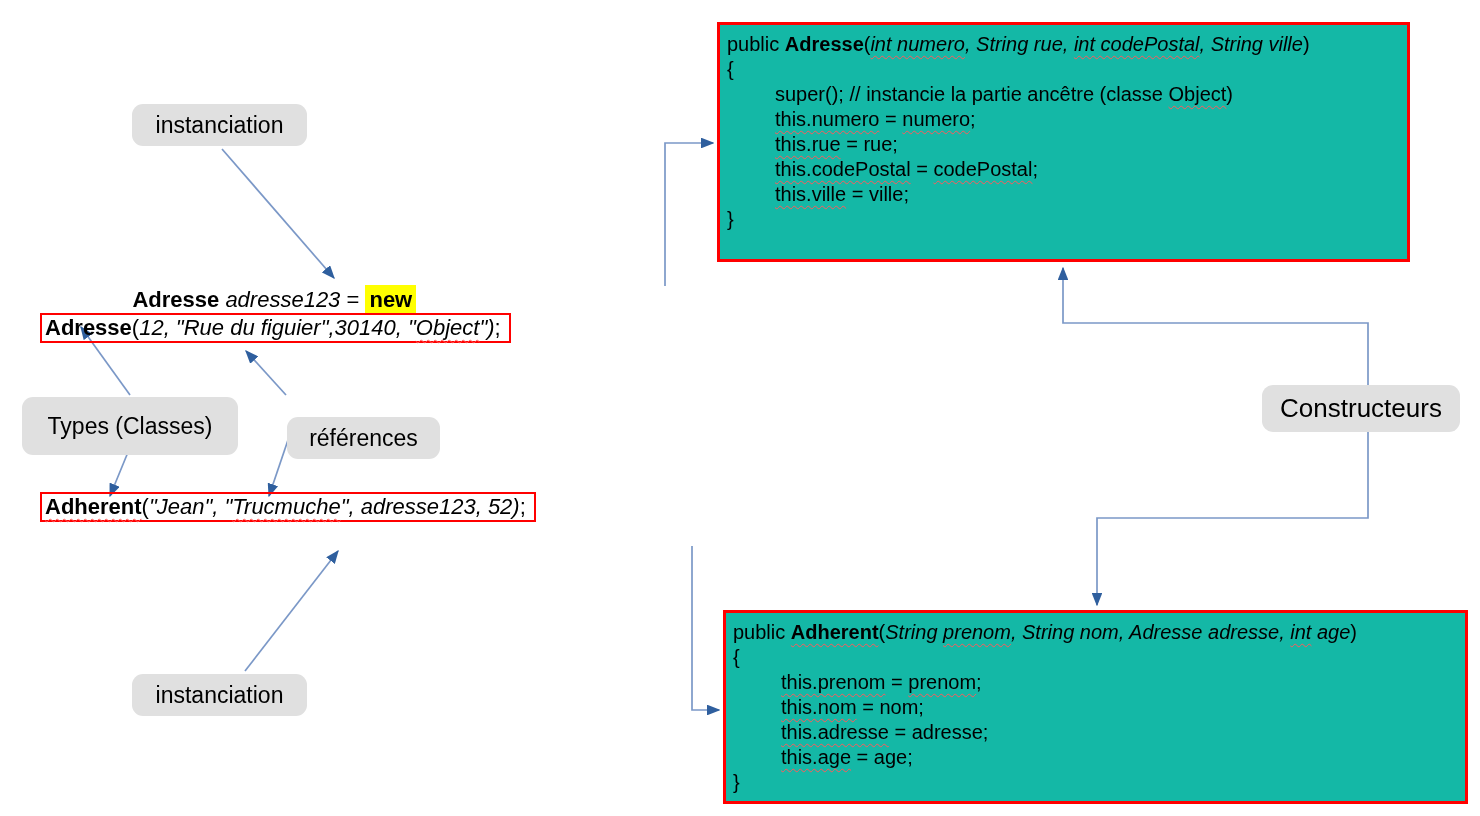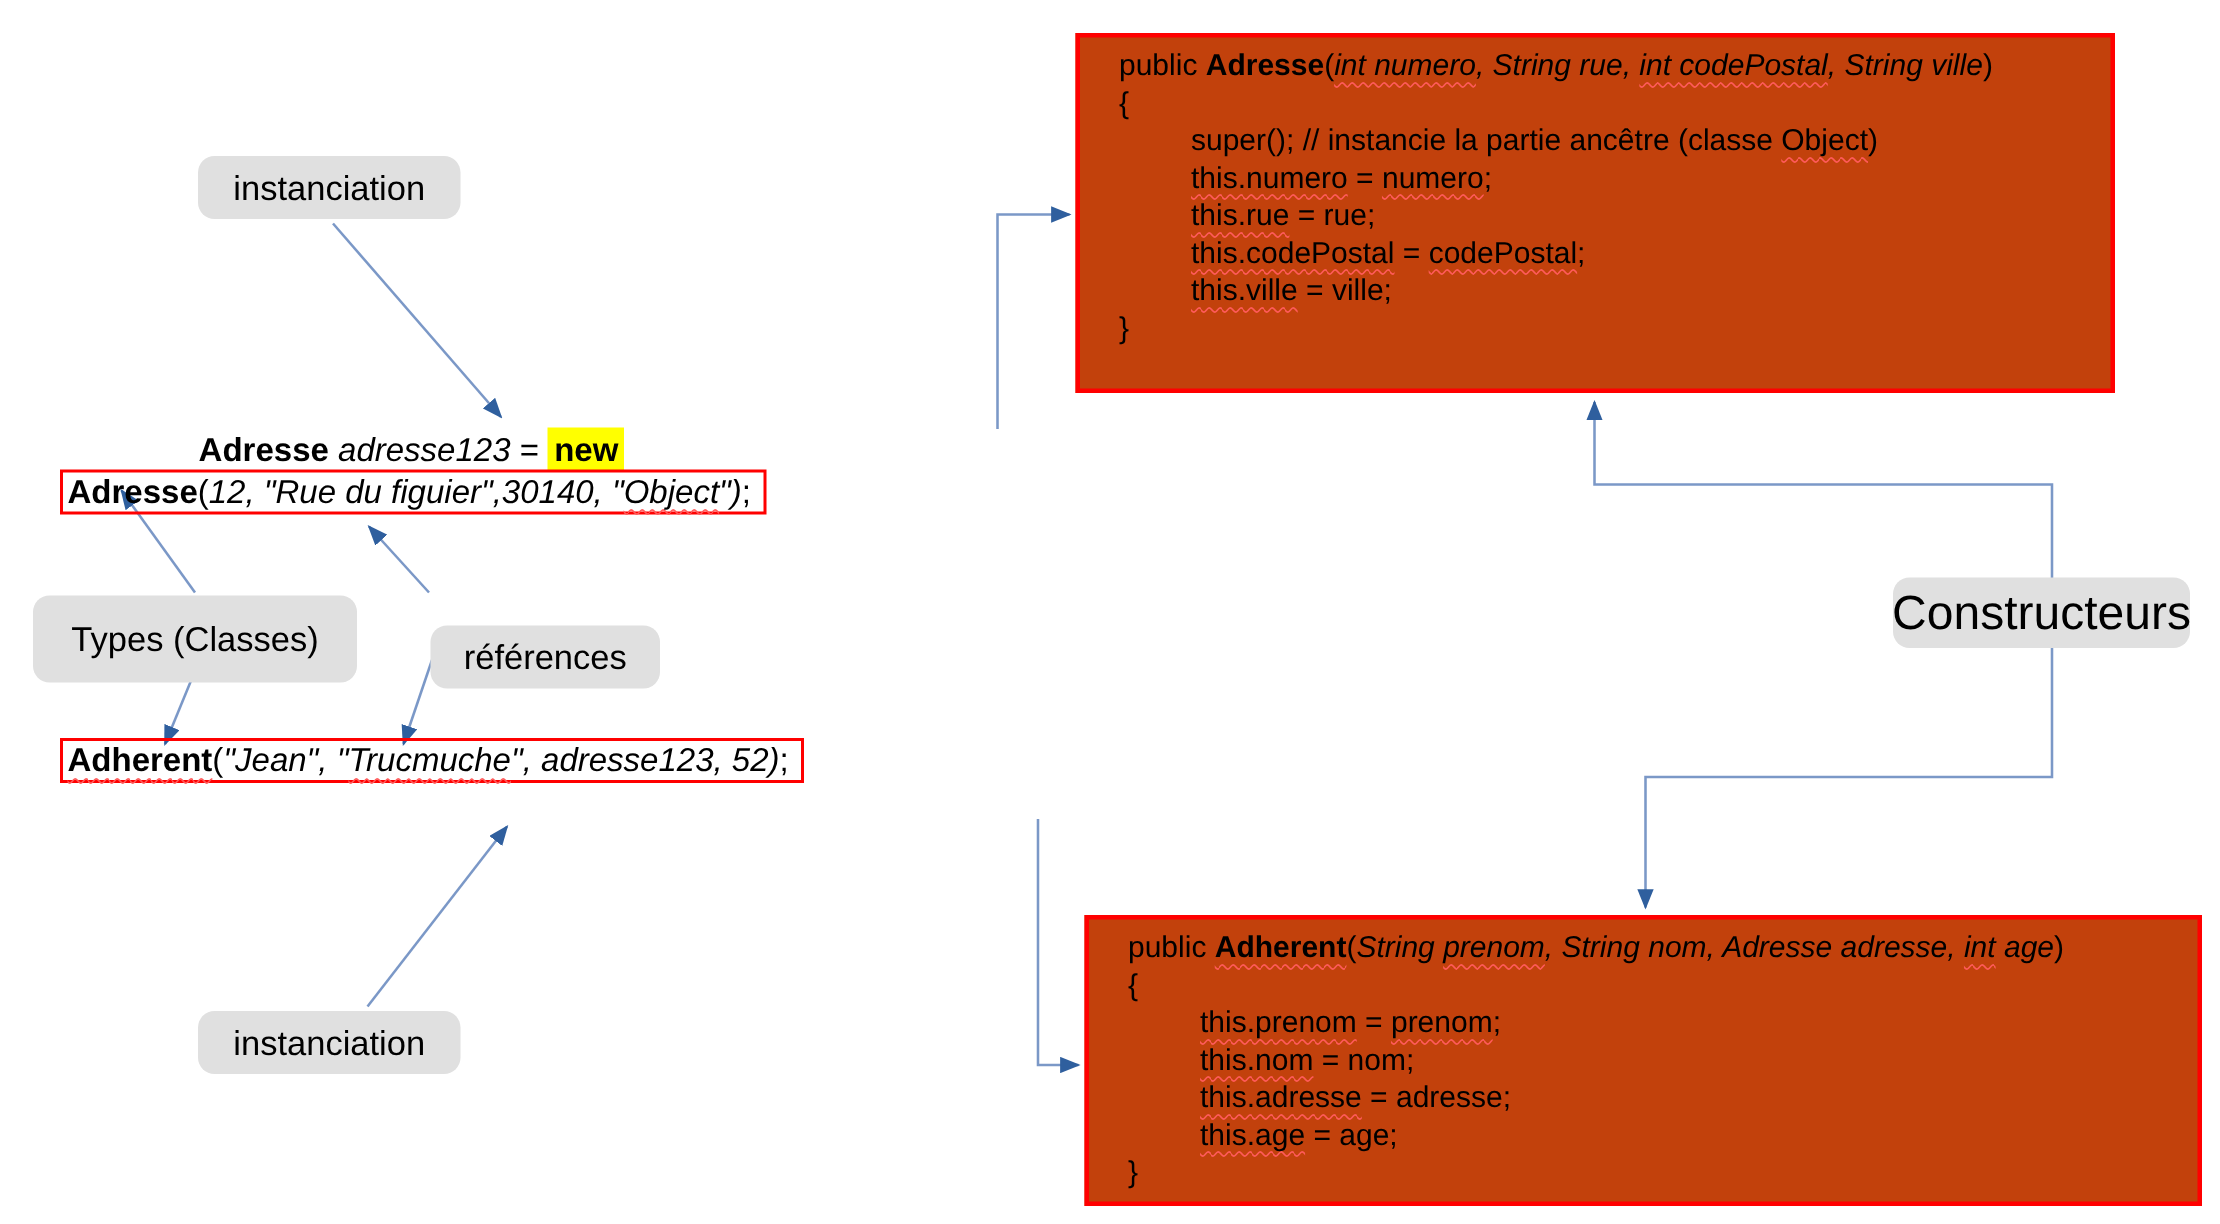--- a/index.html
+++ b/index.html
@@ -8,37 +8,37 @@
     background:#ffffff; font-family:"Liberation Sans", sans-serif; color:#000;
   }
   #arrows { position:absolute; left:0; top:0; z-index:1; pointer-events:none; }
 
   
   .tag {
     position:absolute; z-index:2; background:#e0e0e0;
     display:flex; align-items:center; justify-content:center;
     font-size:23px; white-space:nowrap;border-radius:11px;
   }
-  .tag.big { font-size:32px; }
+  .tag.big { font-size:26px; }
 
   
   .stmt {
     position:absolute; z-index:2; display:flex; align-items:center;
     font-size:22px; white-space:pre; height:53px;flex-direction:column;
   }
   .call-box {
     display:flex; align-items:center; align-self:stretch;
     border:2px solid #ff0000; padding:0 8px 0 3px; margin-left:2px;
     white-space:pre;
   }
 
   
   .code-box {
     position:absolute; z-index:2; border:3px solid #ff0000; box-sizing:border-box;
-    background:#c2410c; font-size:20px; line-height:25px; padding:7px 8px 0 26px;
+    background:#14b8a6; font-size:20px; line-height:25px; padding:7px 8px 0 7px;
     white-space:pre;
   }
   .code-line.ind { padding-left:48px; }
 
   
   .b  { font-weight:bold; }
   .i  { font-style:italic; }
   .hl { font-weight:bold; background:#ffff00; padding:2px 4px; }
   .sq {
     text-decoration-line:underline; text-decoration-style:wavy;

